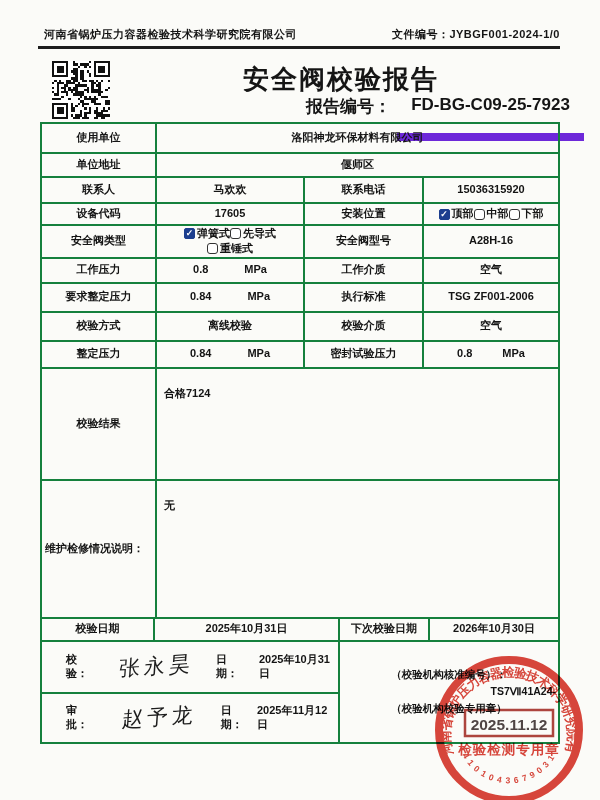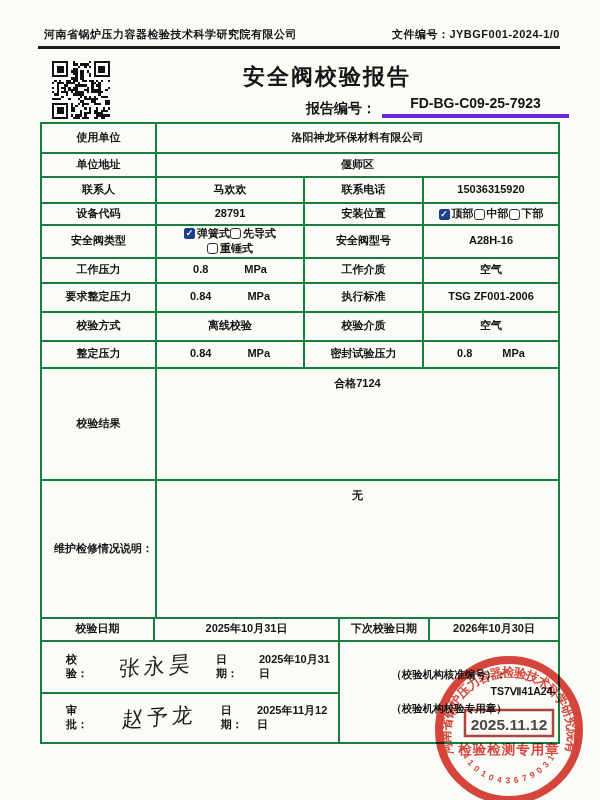--- a/index.html
+++ b/index.html
@@ -23,45 +23,45 @@
   }
   .header-rule {
     position: absolute; left: 38px; top: 46px; width: 522px; height: 2.5px;
     background: #1d1d1d;
   }
   
   .qr { position: absolute; left: 50px; top: 61px; width: 62px; height: 58px; }
   
   .title {
     position: absolute; left: 243px; top: 62px;
-    font-size: 22px; font-weight: bold; letter-spacing: 2px;
+    font-size: 26px; font-weight: bold; letter-spacing: 2px;
   }
   .report-no {
     position: absolute; left: 306px; top: 95px;
-    display: flex; align-items: flex-end;
-    font-size: 14px; font-weight: bold;
+    display: flex; 
+    font-size: 17px; font-weight: bold;
   }
   .report-no .rn-value {
-    width: 187px; margin-left: 6px; padding-bottom: 3px;
-    border-bottom: 4px solid #6d28d9; text-align: center;
+    width: 187px; margin-left: 6px; padding-bottom: 18px;
+    border-bottom: 8px solid #6d28d9; text-align: center;
   }
   
   .tables { position: absolute; left: 40px; top: 122px; width: 518px; }
   table {
     border-collapse: collapse; table-layout: fixed; width: 518px;
     font-size: 11px; font-weight: bold; color: #141414;
     border: 2px solid #141414;
   }
   table + table { margin-top: -2px; }
   td {
     border: 2px solid #15803d; text-align: center; vertical-align: middle;
     padding: 1px 2px; overflow: hidden; line-height: 1.25;
   }
-  td.top-left { vertical-align: top; text-align: center; padding: 8px 7px; }
-  td.left { text-align: right; padding-left: 3px; }
+  td.top-left { vertical-align: top; text-align: left; padding: 18px 7px; }
+  td.left { text-align: left; padding-left: 3px; }
   
   .pv { display: flex; justify-content: center; align-items: center; gap: 36px; }
   
   .ckgroup { display: flex; flex-wrap: wrap; justify-content: center; align-items: center; row-gap: 1px; }
   .ckgroup.narrow { max-width: 106px; margin: 0 auto; }
   .ck { display: inline-flex; align-items: center; gap: 2px; white-space: nowrap; }
   .box {
     width: 11px; height: 11px; border: 1.5px solid #333; border-radius: 3px;
     display: inline-flex; align-items: center; justify-content: center;
     background: #fff; flex: 0 0 auto;
@@ -344,21 +344,21 @@
         <td colspan="3">偃师区</td>
       </tr>
       <tr style="height:26px">
         <td>联系人</td>
         <td>马欢欢</td>
         <td>联系电话</td>
         <td>15036315920</td>
       </tr>
       <tr style="height:22px">
         <td>设备代码</td>
-        <td>28791</td>
+        <td>17605</td>
         <td>安装位置</td>
         <td>
           <span class="ckgroup">
             <span class="ck">
                   <span class="box checked">
                     <span class="mark">✓</span>
                   </span>
                   <span>顶部</span>
                 </span>
             <span class="ck">

